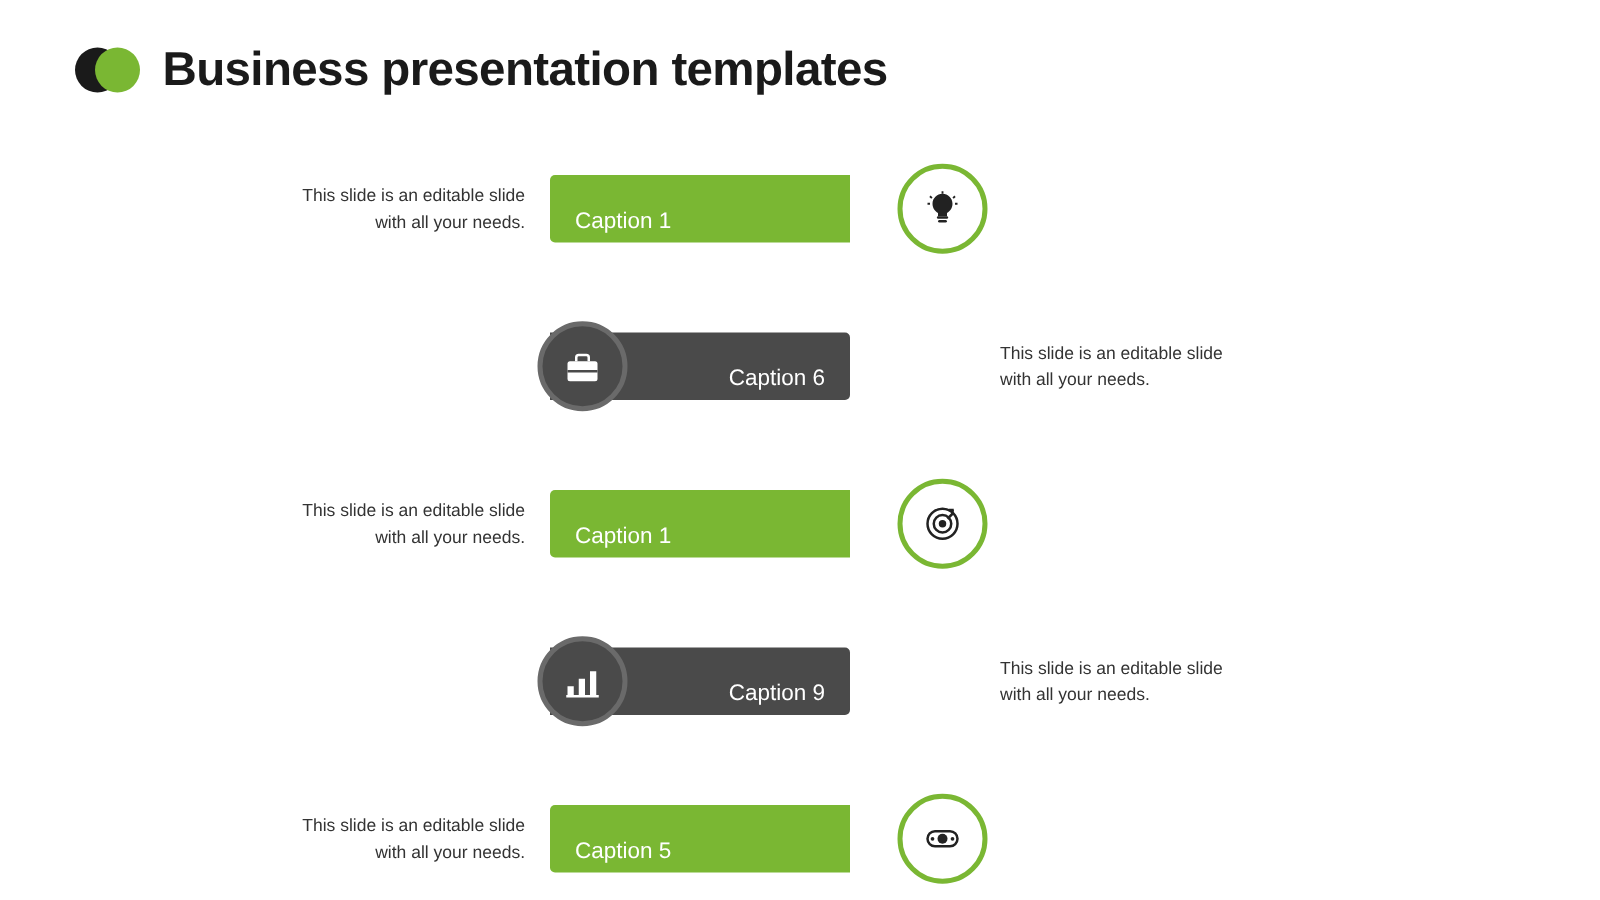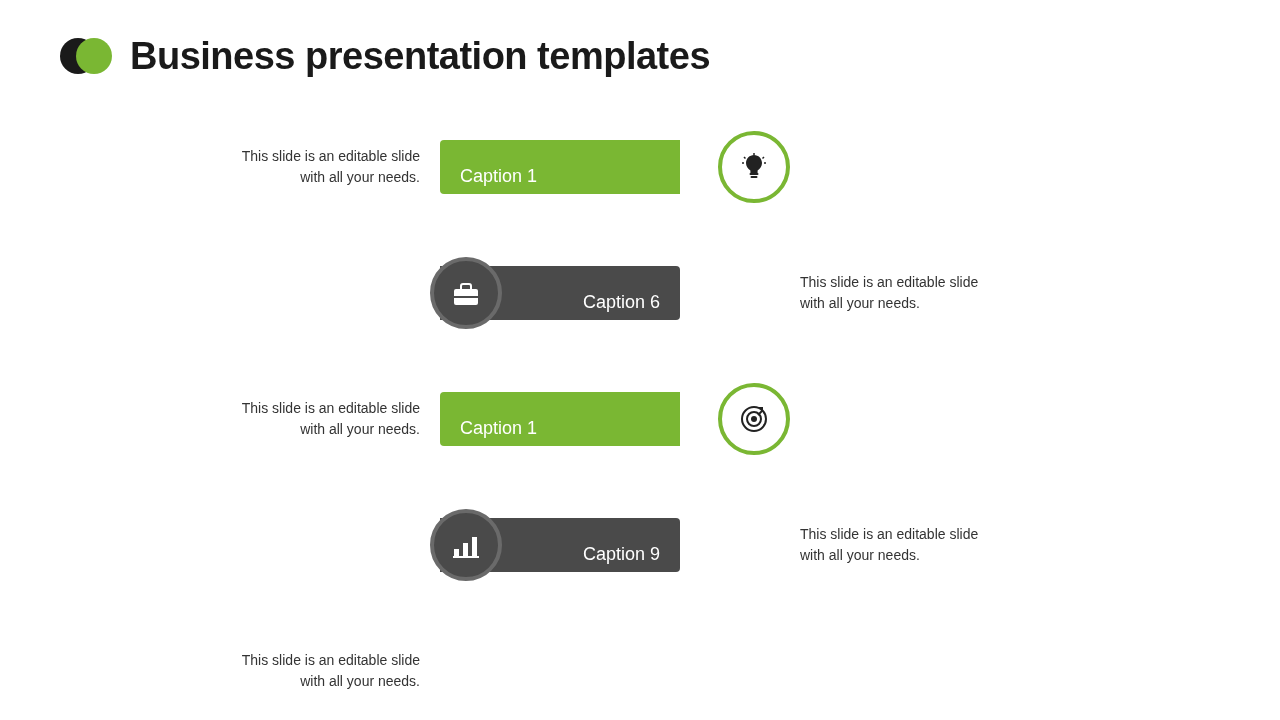--- a/index.html
+++ b/index.html
@@ -287,16 +287,30 @@
         <span>This slide is an editable slide</span><br>
         <span>with all your needs.</span>
       </div>
     </div>
 
     <div class="row green-row">
       <div class="row-left-text">
         <span>This slide is an editable slide</span><br>
         <span>with all your needs.</span>
       </div>
+      <div class="caption-bar green">
+        <div class="bar">
+          <span class="bar-label">Caption 5</span>
+        </div>
+        <div class="icon-circle">
+
+          <svg class="icon-svg" viewBox="0 0 32 32" fill="none">
+            <rect x="4" y="10" width="24" height="12" rx="6" stroke="#222" stroke-width="2" fill="none"></rect>
+            <ellipse cx="16" cy="16" rx="4" ry="4" fill="#222"></ellipse>
+            <circle cx="8" cy="16" r="1.5" fill="#222"></circle>
+            <circle cx="24" cy="16" r="1.5" fill="#222"></circle>
+          </svg>
+        </div>
+      </div>
     </div>
 
   </div>
 </div>
 
 </body></html>

